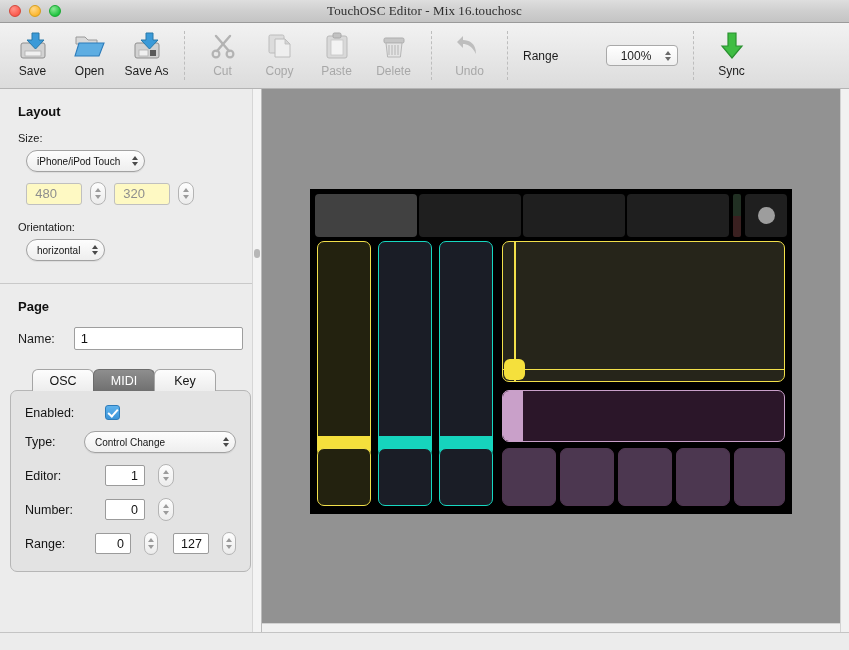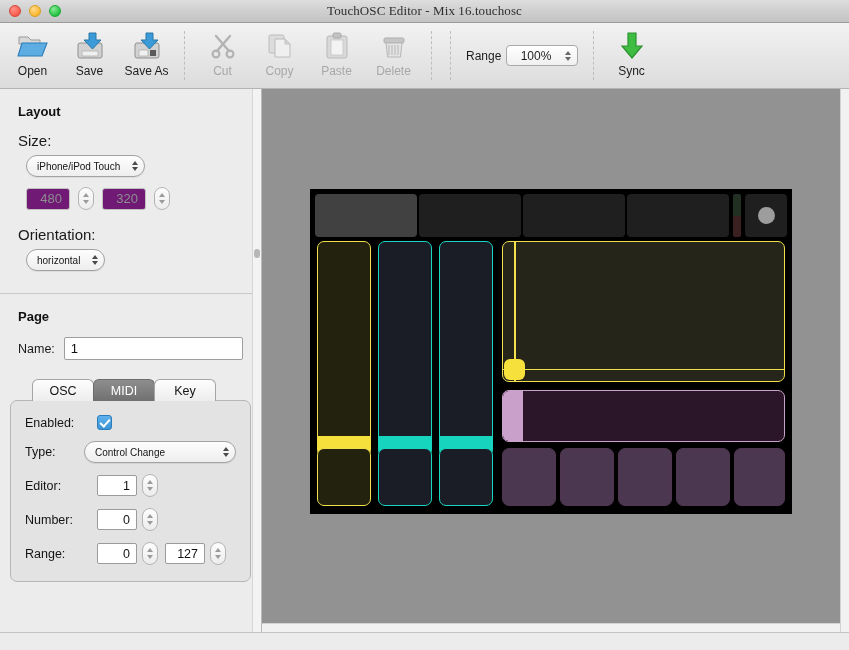--- a/index.html
+++ b/index.html
@@ -78,20 +78,21 @@
   }
   .zg-row { display: flex; align-items: center; gap: 6px; }
   .zg-lbl { font-size: 12px; color: #1d1d1d; width: 34px; }
   .combo {
     display: flex; align-items: center;
     height: 21px; min-width: 72px;
     background: linear-gradient(to bottom,#ffffff,#f0f0f0);
     border: 1px solid #a9a9a9; border-radius: 4px;
     padding: 0 4px 0 6px;
     box-shadow: 0 1px 0 rgba(255,255,255,.8) inset;
+    margin-left: 43px;
   }
   .combo .cval { flex: 1; text-align: center; font-size: 12px; color: #1d1d1d; }
   .stepper {
     display: flex; flex-direction: column;
     justify-content: center; align-items: center;
     width: 11px; margin-left: 3px;
   }
   .stepper i {
     display: block; width: 0; height: 0;
     border-left: 3.5px solid transparent;
@@ -133,59 +134,59 @@
     background: #ececec;
     border-right: 1px solid #bbbbbb;
     position: relative;
     overflow: hidden;
   }
   .sb-section { padding: 0 18px; }
   .sb-h {
     font-size: 13px; font-weight: bold; color: #111;
     margin: 15px 0 13px 0;
   }
-  .sb-lbl { font-size: 15px; color: #1a1a1a; margin-bottom: 6px; }
+  .sb-lbl { font-size: 11px; color: #1a1a1a; margin-bottom: 6px; }
   .popup {
     display: inline-flex; align-items: center;
     height: 22px; background: linear-gradient(to bottom,#fdfdfd,#eeeeee);
     border: 1px solid #a2a2a2; border-radius: 11px;
     padding: 0 6px 0 10px;
     box-shadow: 0 1px 1px rgba(0,0,0,.07);
   }
   .popup .pv { font-size: 10px; color: #141414; }
   .popup .parrow {
     margin-left: 12px; display: flex; flex-direction: column;
     align-items: center; gap: 2px;
   }
   .popup .parrow i { display:block; width:0;height:0;border-left:3.5px solid transparent;border-right:3.5px solid transparent;}
   .popup .parrow i.up { border-bottom: 4px solid #4a4a4a; }
   .popup .parrow i.down { border-top: 4px solid #4a4a4a; }
 
   .dimrow { display: flex; align-items: center; gap: 8px; margin: 10px 0 0 8px; }
   .dimbox {
-    width: 44px; height: 22px;
-    background: #701a75; border: 1px solid #c0c0c0;
+    width: 56px; height: 22px;
+    background: #fef9c3; border: 1px solid #c0c0c0;
     border-radius: 3px;
     display: flex; align-items: center; justify-content: flex-end;
-    padding-right: 7px; font-size: 13px; color: #8e8e8e;
+    padding-right: 24px; font-size: 13px; color: #8e8e8e;
   }
   .rnd-stepper {
     width: 16px; height: 23px;
     background: linear-gradient(to bottom,#fdfdfd,#ececec);
     border: 1px solid #b4b4b4; border-radius: 8px;
     display: flex; flex-direction: column;
     align-items: center; justify-content: center; gap: 3px;
   }
   .rnd-stepper i { display:block;width:0;height:0;border-left:3px solid transparent;border-right:3px solid transparent;}
   .rnd-stepper i.up { border-bottom: 4px solid #9b9b9b; }
   .rnd-stepper i.down { border-top: 4px solid #9b9b9b; }
 
   .divider { height: 1px; background: #c9c9c9; margin: 22px 0 0 0; }
 
-  .namerow { display: flex; align-items: center; gap: 9px; margin-top: 2px; }
+  .namerow { display: flex; align-items: center; gap: 19px; margin-top: 2px; }
   .namerow .nl { font-size: 12.5px; color: #1a1a1a; }
   .nameinput {
     flex: 1; height: 23px;
     background: #fff; border: 1px solid #9e9e9e;
     border-radius: 2px; padding: 0 6px;
     font-size: 13px; color: #111;
     display: flex; align-items: center;
   }
 
   
@@ -207,21 +208,21 @@
     color: #fff; border-color: #6c6c6c;
   }
   .tabpanel {
     margin-top: -1px;
     border: 1px solid #b6b6b6;
     border-radius: 7px;
     background: #e3e3e3;
     padding: 14px 14px 16px 14px;
     position: relative; z-index: 1;
   }
-  .frow { display: flex; align-items: center; margin-bottom: 11px; }
+  .frow { display: flex; align-items: center; margin-bottom: 11px; gap: 8px; }
   .frow:last-child { margin-bottom: 0; }
   .flabel { width: 72px; font-size: 12.5px; color: #141414; }
   .chk {
     width: 15px; height: 15px;
     background: linear-gradient(to bottom,#5fb2ec,#3b94d8);
     border: 1px solid #2d7cba; border-radius: 3px;
     position: relative;
   }
   .chk:after {
     content: ""; position: absolute;
@@ -389,37 +390,37 @@
     <div class="title-text">TouchOSC Editor - Mix 16.touchosc</div>
   </div>
 
   <div class="toolbar">
 
     <div class="tb-group">
 
 
       <div class="tb-item">
         <div class="tb-ico">
-          <svg width="31" height="28" viewBox="0 0 31 28">
-            <path d="M2 5 h9 l3 3 h9 v4 H2 z" fill="#d9d9d9" stroke="#9a9a9a" stroke-width="1"></path>
-            <path d="M5 11 h25 l-5 13 H1 z" fill="#5dade2" stroke="#2d7cba" stroke-width="1.1"></path>
-          </svg>
-        </div>
-        <div class="tb-lbl">Open</div>
-      </div>
-
-      <div class="tb-item">
-        <div class="tb-ico">
           <svg width="30" height="30" viewBox="0 0 30 30">
             <rect x="3" y="12" width="24" height="15" rx="2" fill="#d2d2d2" stroke="#8f8f8f" stroke-width="1"></rect>
             <rect x="7" y="20" width="16" height="5" fill="#f0f0f0" stroke="#b0b0b0" stroke-width="0.8"></rect>
             <path d="M14 2 h7 v7 h5 l-8.5 9 L9 9 h5 z" fill="#3b9ad8" stroke="#2878a8" stroke-width="1"></path>
           </svg>
         </div>
         <div class="tb-lbl">Save</div>
+      </div>
+
+      <div class="tb-item">
+        <div class="tb-ico">
+          <svg width="31" height="28" viewBox="0 0 31 28">
+            <path d="M2 5 h9 l3 3 h9 v4 H2 z" fill="#d9d9d9" stroke="#9a9a9a" stroke-width="1"></path>
+            <path d="M5 11 h25 l-5 13 H1 z" fill="#5dade2" stroke="#2d7cba" stroke-width="1.1"></path>
+          </svg>
+        </div>
+        <div class="tb-lbl">Open</div>
       </div>
 
       <div class="tb-item">
         <div class="tb-ico">
           <svg width="30" height="30" viewBox="0 0 30 30">
             <rect x="3" y="12" width="24" height="15" rx="2" fill="#d2d2d2" stroke="#8f8f8f" stroke-width="1"></rect>
             <rect x="7" y="19" width="9" height="6" fill="#f0f0f0" stroke="#b0b0b0" stroke-width="0.8"></rect>
             <rect x="18" y="19" width="6" height="6" fill="#5a5a5a"></rect>
             <path d="M14 2 h7 v7 h5 l-8.5 9 L9 9 h5 z" fill="#3b9ad8" stroke="#2878a8" stroke-width="1"></path>
           </svg>
@@ -482,20 +483,28 @@
           </svg>
         </div>
         <div class="tb-lbl">Delete</div>
       </div>
     </div>
 
     <div class="tb-sep"></div>
 
     <div class="tb-group">
 
+      <div class="tb-item disabled">
+        <div class="tb-ico">
+          <svg width="28" height="26" viewBox="0 0 28 26">
+            <path d="M20 21 C20 10 13 7 7 7 L7 3 L1 9 L7 15 L7 11 C11 11 16 13 20 21 z" fill="#bebebe"></path>
+          </svg>
+        </div>
+        <div class="tb-lbl">Undo</div>
+      </div>
 
     </div>
 
     <div class="tb-sep"></div>
 
     <div class="zg">
       <div class="zg-row">
         <span class="zg-lbl">Range</span>
         <div class="combo">
           <span class="cval">100%</span>

